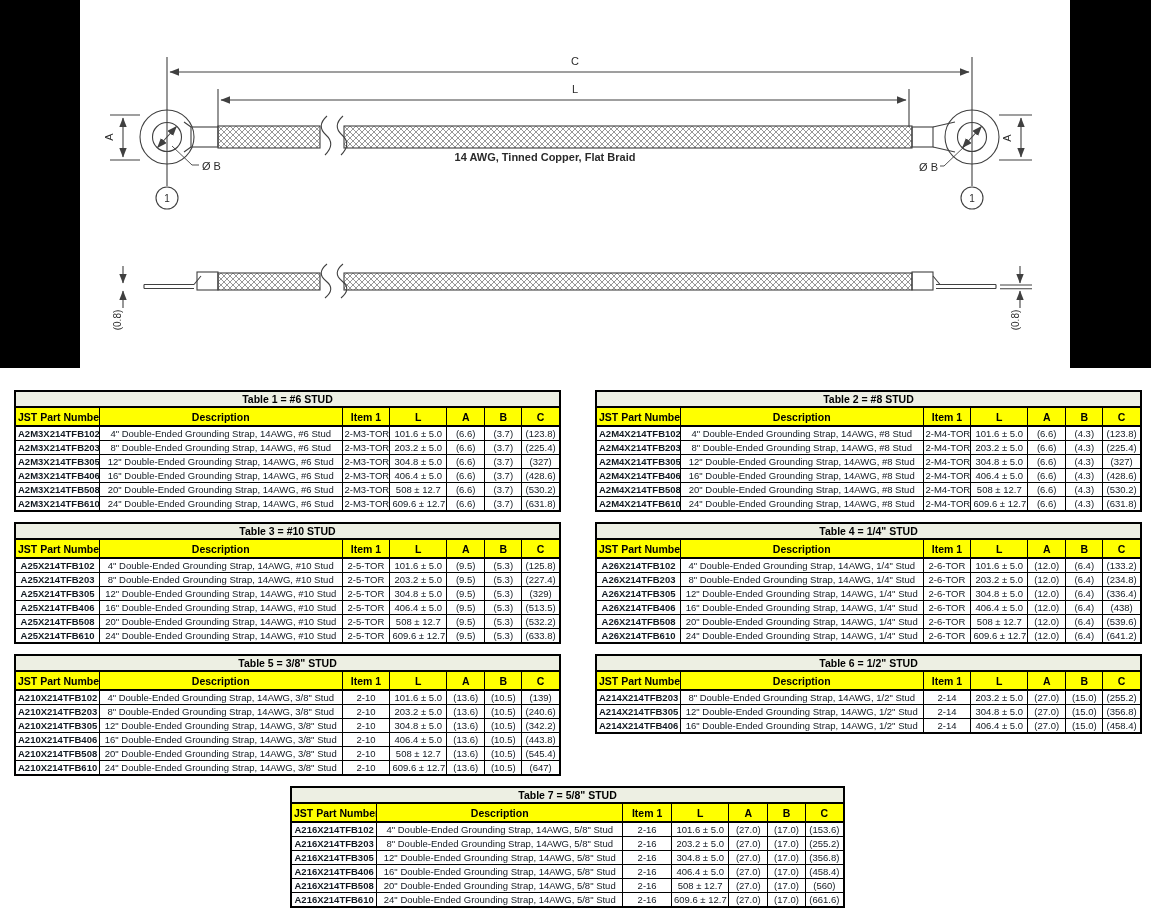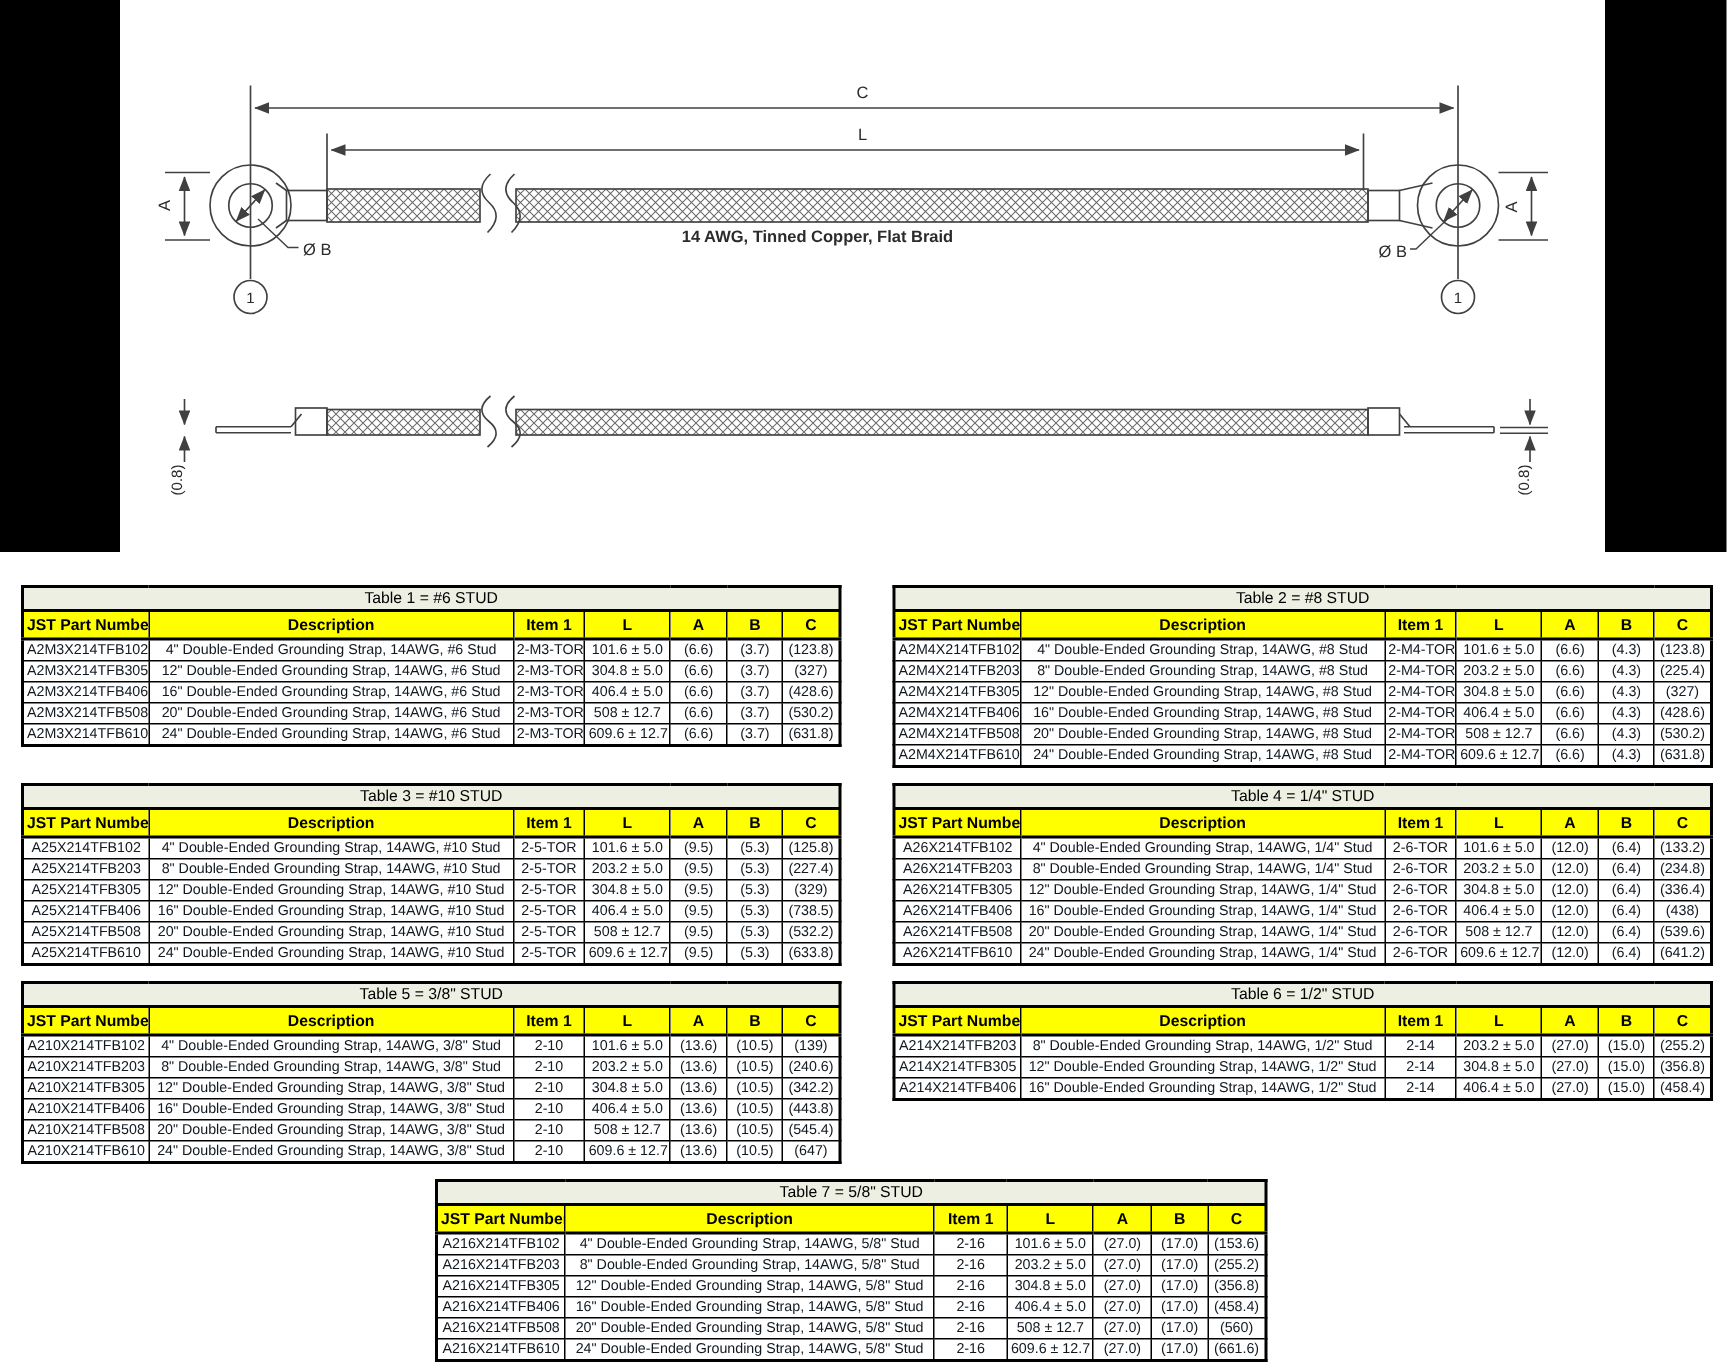--- a/index.html
+++ b/index.html
@@ -31,21 +31,21 @@
   }
   .spec-table .title{
     background:var(--title-bg,#edefe3);font-weight:bold;font-size:10.5px;
     height:14px;border-bottom:2px solid #000;color:#000;
   }
   .spec-table th{
     background:var(--header-bg,#ffff00);font-weight:bold;font-size:10.5px;
     height:17px;border-bottom:2px solid #000;color:#000;
   }
   .spec-table td{font-size:9.5px;height:13px;color:#101820;}
-  .spec-table td:first-child{font-weight:400;}
+  .spec-table td:first-child{font-weight:700;}
 </style>
 </head>
 <body>
 
 <div class="mask mask-left"></div>
 <div class="mask mask-right"></div>
 
 <svg id="drawing" viewBox="0 0 990 368" xmlns="http://www.w3.org/2000/svg">
   <defs>
     <marker id="ma" markerWidth="9" markerHeight="7" refX="8.5" refY="3.5" orient="auto-start-reverse">
@@ -158,20 +158,29 @@
         <tr>
           <td>A2M3X214TFB102</td>
           <td>4" Double-Ended Grounding Strap, 14AWG, #6 Stud</td>
           <td>2-M3-TOR</td>
           <td>101.6 ± 5.0</td>
           <td>(6.6)</td>
           <td>(3.7)</td>
           <td>(123.8)</td>
         </tr>
         <tr>
+          <td>A2M3X214TFB203</td>
+          <td>8" Double-Ended Grounding Strap, 14AWG, #6 Stud</td>
+          <td>2-M3-TOR</td>
+          <td>203.2 ± 5.0</td>
+          <td>(6.6)</td>
+          <td>(3.7)</td>
+          <td>(225.4)</td>
+        </tr>
+        <tr>
           <td>A2M3X214TFB305</td>
           <td>12" Double-Ended Grounding Strap, 14AWG, #6 Stud</td>
           <td>2-M3-TOR</td>
           <td>304.8 ± 5.0</td>
           <td>(6.6)</td>
           <td>(3.7)</td>
           <td>(327)</td>
         </tr>
         <tr>
           <td>A2M3X214TFB406</td>
@@ -337,21 +346,21 @@
           <td>(5.3)</td>
           <td>(329)</td>
         </tr>
         <tr>
           <td>A25X214TFB406</td>
           <td>16" Double-Ended Grounding Strap, 14AWG, #10 Stud</td>
           <td>2-5-TOR</td>
           <td>406.4 ± 5.0</td>
           <td>(9.5)</td>
           <td>(5.3)</td>
-          <td>(738.5)</td>
+          <td>(513.5)</td>
         </tr>
         <tr>
           <td>A25X214TFB508</td>
           <td>20" Double-Ended Grounding Strap, 14AWG, #10 Stud</td>
           <td>2-5-TOR</td>
           <td>508 ± 12.7</td>
           <td>(9.5)</td>
           <td>(5.3)</td>
           <td>(532.2)</td>
         </tr>

